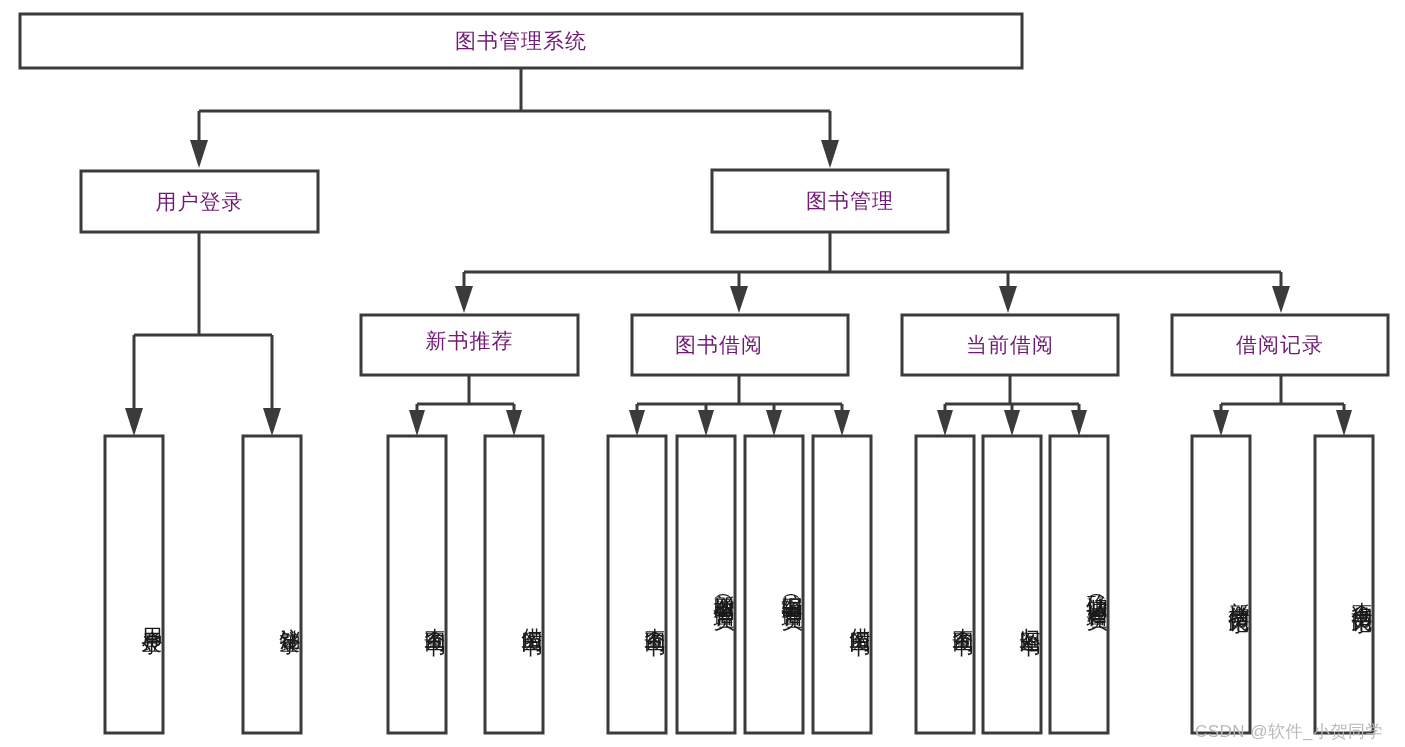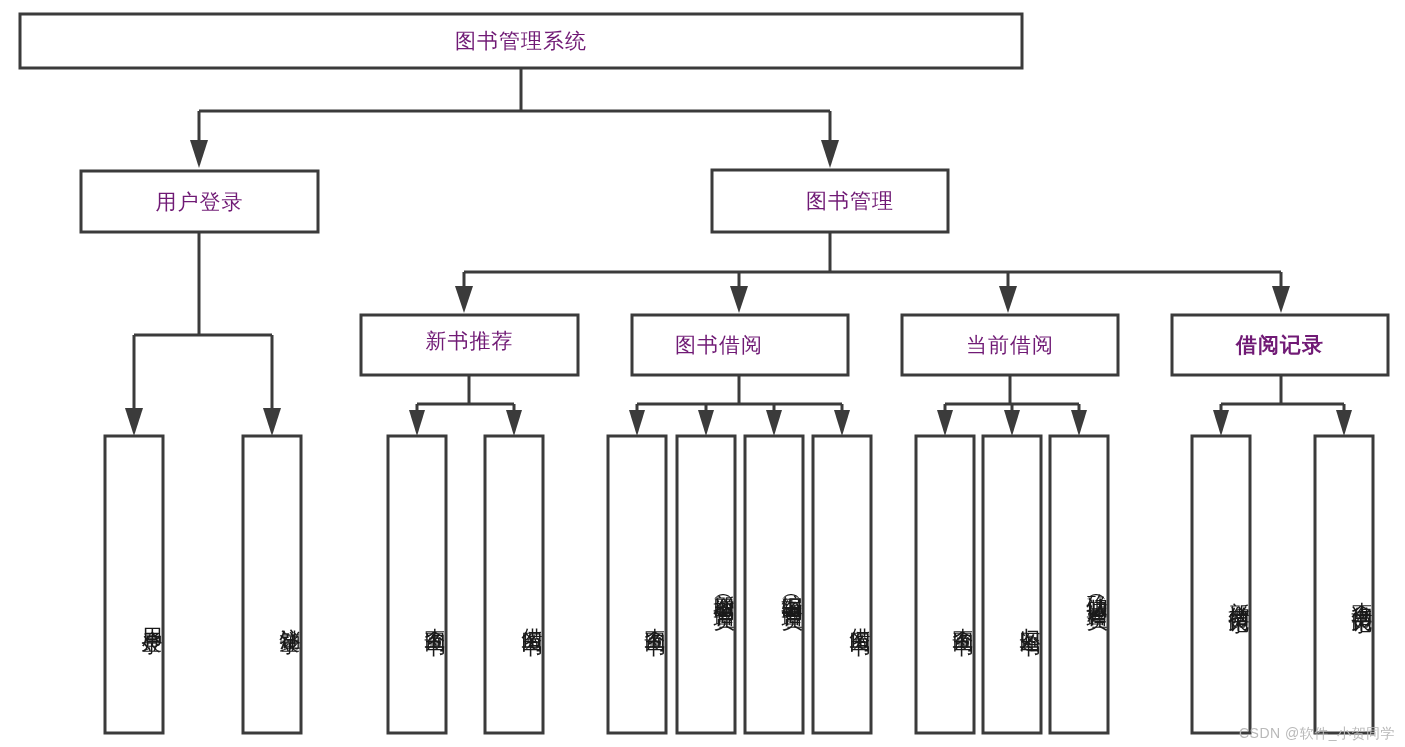--- a/index.html
+++ b/index.html
@@ -65,23 +65,23 @@
     justify-content: center;
     font-size: 21px;
     color: #701a75;
     font-family: "Liberation Sans", "DejaVu Sans", sans-serif;
     letter-spacing: 1px;
     white-space: nowrap;
     pointer-events: none;
   }
   .watermark {
     position: absolute;
-    right: 10px;
+    right: 22px;
     bottom: 4px;
-    font-size: 14px;
+    font-size: 17px;
     color: #b9b9b9;
     font-family: "Liberation Sans", "DejaVu Sans", sans-serif;
     letter-spacing: 0.5px;
     white-space: nowrap;
     pointer-events: none;
   }
 </style>
 </head>
 <body>
 
@@ -192,21 +192,21 @@
   </svg>
 
   <div class="hlabel-wrap" style="left:20px; top:14px; width:1002px; height:54px;">图书管理系统</div>
 
   <div class="hlabel-wrap" style="left:81px; top:171px; width:237px; height:61px;">用户登录</div>
   <div class="hlabel-wrap" style="left:712px; top:170px; width:276px; height:62px;">图书管理</div>
 
   <div class="hlabel-wrap" style="left:361px; top:315px; width:217px; height:52px;">新书推荐</div>
   <div class="hlabel-wrap" style="left:632px; top:315px; width:174px; height:60px;">图书借阅</div>
   <div class="hlabel-wrap" style="left:902px; top:315px; width:216px; height:60px;">当前借阅</div>
-  <div class="hlabel-wrap" style="left:1172px; top:315px; width:216px; height:60px;font-weight:bold;">借阅记录</div>
+  <div class="hlabel-wrap" style="left:1172px; top:315px; width:216px; height:60px;">借阅记录</div>
 
   <div class="vlabel-wrap" style="left:105px; top:496px; width:58px; height:240px;">用户登录</div>
   <div class="vlabel-wrap" style="left:243px; top:496px; width:58px; height:240px;">注销登录</div>
 
   <div class="vlabel-wrap" style="left:388px; top:496px; width:58px; height:240px;">查询图书</div>
   <div class="vlabel-wrap" style="left:485px; top:496px; width:58px; height:240px;">借阅图书</div>
 
   <div class="vlabel-wrap" style="left:608px; top:496px; width:58px; height:240px;">查询图书</div>
   <div class="vlabel-wrap" style="left:677px; top:442px; width:58px; height:292px;">新增图书（管理员）</div>
   <div class="vlabel-wrap" style="left:745px; top:442px; width:58px; height:292px;">编辑图书（管理员）</div>

